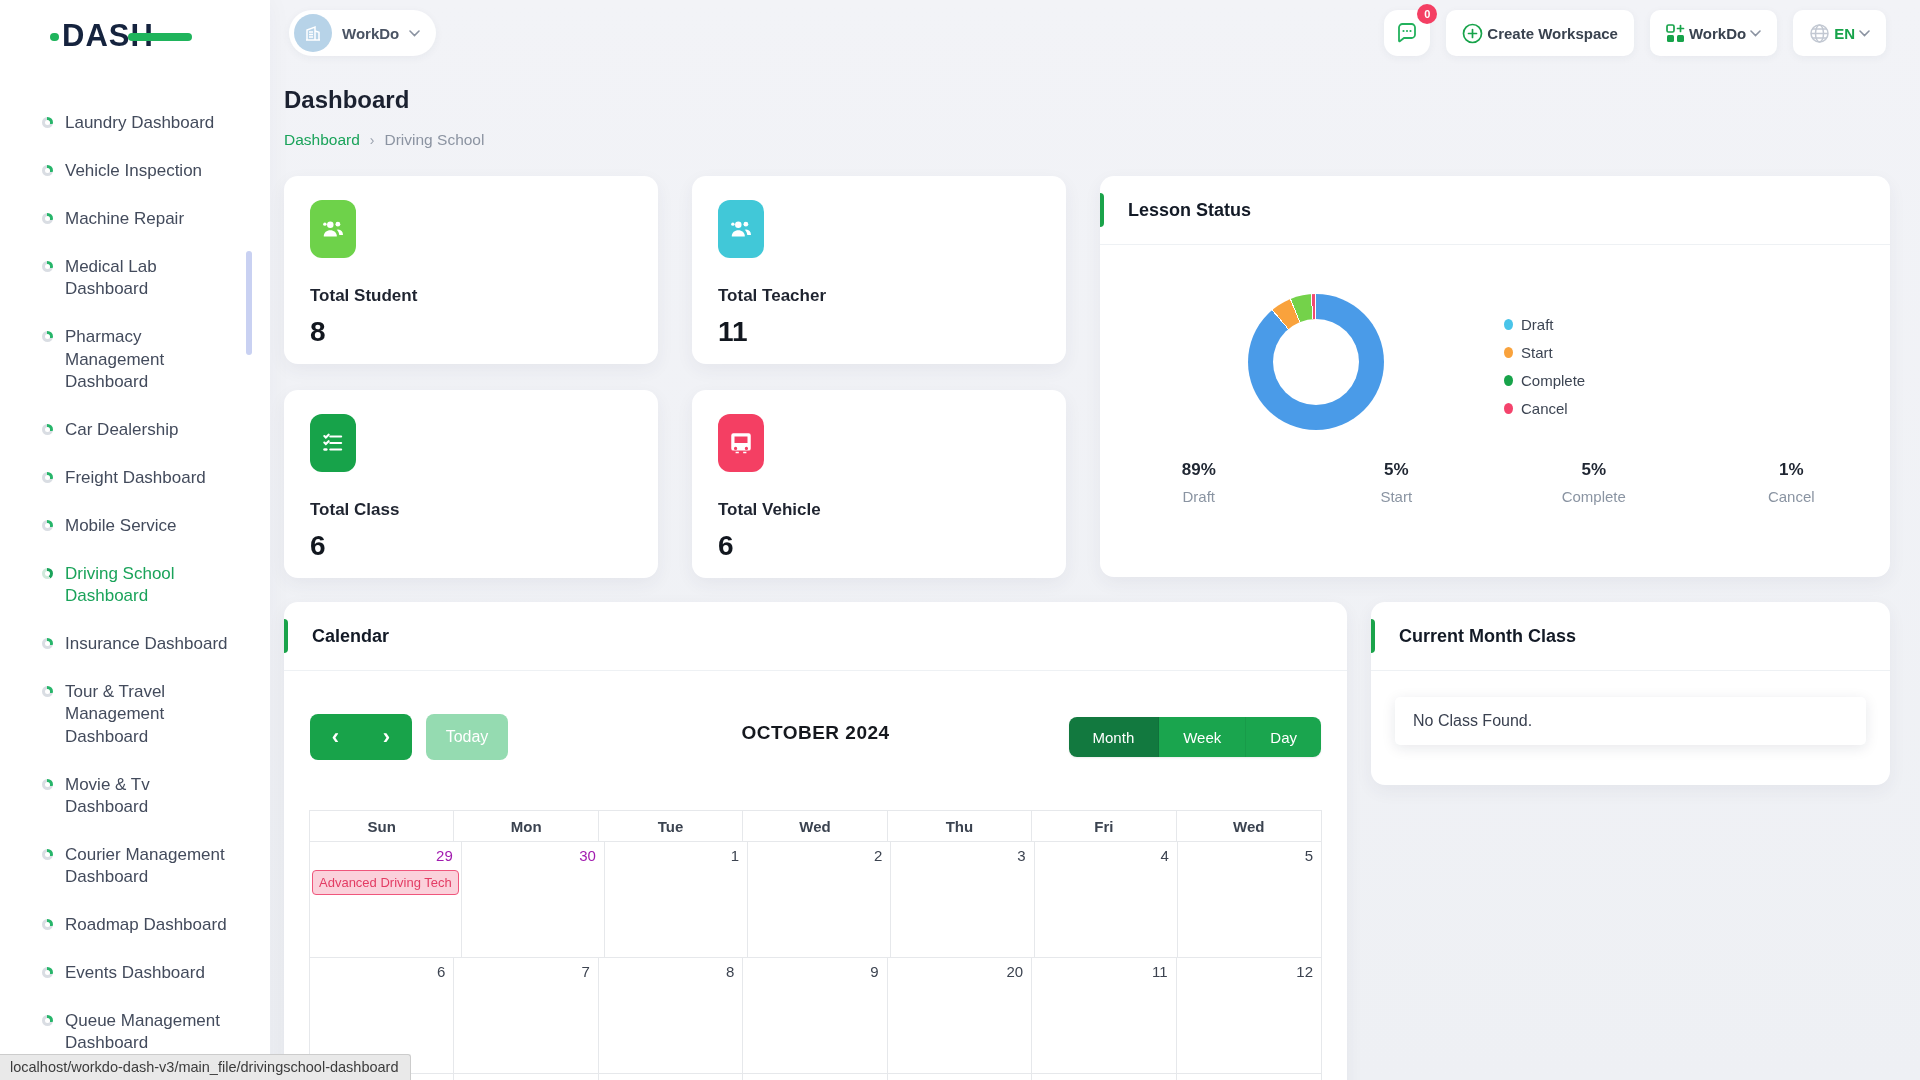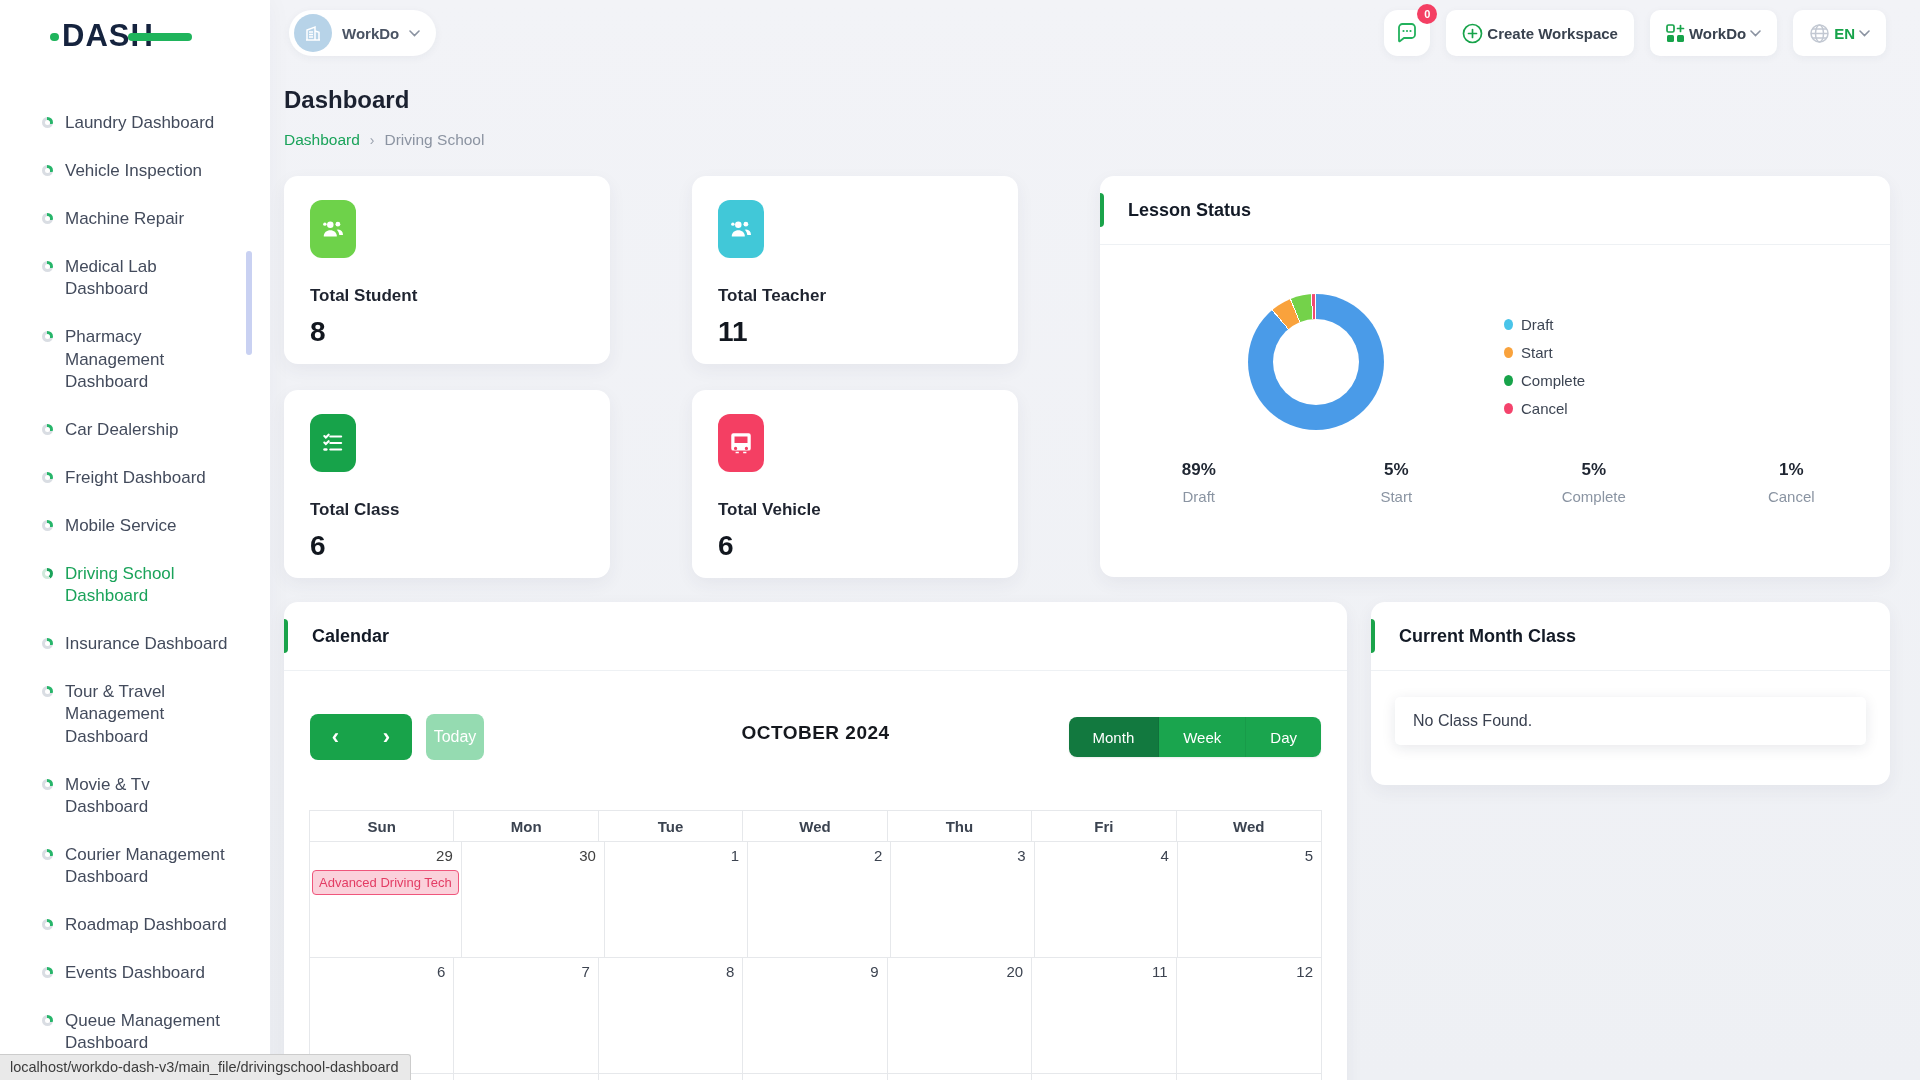--- a/index.html
+++ b/index.html
@@ -38,21 +38,21 @@
   .bc-sep{color:#9aa2ae;font-size:14px;}
   .bc-current{color:#8b93a1;}
 
   
   .card{position:absolute;background:#fff;border-radius:14px;box-shadow:0 6px 18px rgba(46,56,90,.06);}
   .panel-head{position:relative;height:68px;display:flex;align-items:center;padding:0 28px;border-bottom:1px solid #eef1f4;}
   .panel-accent{position:absolute;left:0;top:17px;width:4px;height:34px;background:#1aa34a;border-radius:0 4px 4px 0;}
   .panel-title{font-size:18px;font-weight:700;color:#131a26;}
 
   
-  .stat-card{width:326px;height:188px;padding:24px 26px;box-sizing:border-box;}
+  .stat-card{width:374px;height:188px;padding:24px 26px;box-sizing:border-box;}
   .stat-icon{width:46px;height:58px;border-radius:12px;display:flex;align-items:center;justify-content:center;}
   .stat-label{margin-top:28px;font-size:17px;font-weight:700;color:#1f2430;}
   .stat-value{margin-top:10px;font-size:28px;font-weight:700;color:#12171f;}
   #stat-0{left:284px;top:176px;} #stat-1{left:692px;top:176px;}
   #stat-2{left:284px;top:390px;} #stat-3{left:692px;top:390px;}
 
   
   .lesson{left:1100px;top:176px;width:790px;height:401px;}
   .donut{position:absolute;left:148px;top:118px;width:136px;height:136px;border-radius:50%;}
   .donut-hole{position:absolute;left:25px;top:25px;width:86px;height:86px;border-radius:50%;background:#fff;}
@@ -62,35 +62,35 @@
   .pct-row{position:absolute;left:0;top:284px;width:100%;display:flex;}
   .pct-col{flex:1;text-align:center;}
   .pct-val{font-size:17px;font-weight:700;color:#1f2632;}
   .pct-lbl{margin-top:8px;font-size:15px;color:#8a94a2;}
 
   
   .calendar{left:284px;top:602px;width:1063px;height:610px;}
   .cal-toolbar{position:absolute;left:26px;right:26px;top:112px;height:46px;}
   .nav-btns{position:absolute;left:0;top:0;width:102px;height:46px;background:#18a34a;border-radius:8px;display:flex;cursor:pointer;}
   .nav-btns span{flex:1;display:flex;align-items:center;justify-content:center;color:#fff;font-size:22px;font-weight:700;line-height:1;}
-  .today-btn{position:absolute;left:116px;top:0;width:58px;height:46px;background:#95dbb1;border:none;border-radius:8px;color:#fff;font-size:16px;font-family:inherit;cursor:default;}
+  .today-btn{position:absolute;left:116px;top:0;width:82px;height:46px;background:#95dbb1;border:none;border-radius:8px;color:#fff;font-size:16px;font-family:inherit;cursor:default;}
   .cal-title{position:absolute;left:0;right:0;top:8px;text-align:center;font-size:19px;font-weight:700;letter-spacing:.5px;color:#15181e;}
   .view-group{position:absolute;right:0;top:3px;height:40px;display:flex;border-radius:8px;overflow:hidden;box-shadow:0 1px 2px rgba(0,0,0,.08);}
   .view-btn{height:40px;padding:0 24px;display:flex;align-items:center;background:#1aa54e;color:#fff;font-size:15px;cursor:pointer;border-right:1px solid rgba(0,0,0,.06);}
   .view-btn:last-child{border-right:none;}
   .view-btn.active{background:#12793f;}
   .cal-table{position:absolute;left:25px;right:25px;top:208px;border:1px solid #e6e8eb;border-bottom:none;}
   .cal-hrow{display:grid;grid-template-columns:repeat(7,1fr);}
   .cal-hcell{height:30px;display:flex;align-items:center;justify-content:center;font-size:15px;font-weight:700;color:#3b4350;border-right:1px solid #e6e8eb;border-bottom:1px solid #e6e8eb;}
   .cal-hcell:last-child{border-right:none;}
   .cal-row{display:grid;grid-template-columns:repeat(7,1fr);}
   .cal-cell{height:116px;border-right:1px solid #e6e8eb;border-bottom:1px solid #e6e8eb;box-sizing:border-box;display:flex;flex-direction:column;cursor:pointer;}
   .cal-cell:last-child{border-right:none;}
   .cal-daynum{align-self:flex-end;padding:5px 8px 0 0;font-size:15px;color:#3c4350;}
-  .cal-cell.muted .cal-daynum{color:#404040;}
+  .cal-cell.muted .cal-daynum{color:#a21caf;}
   .cal-event{margin:6px 2px 0 2px;padding:4px 6px;background:#fbd1db;border:1px solid #ef567c;border-radius:4px;color:#e33c64;font-size:13px;white-space:nowrap;overflow:hidden;cursor:pointer;}
 
   
   .cmc{left:1371px;top:602px;width:519px;height:183px;}
   .cmc-body{padding:26px 24px;}
   .cmc-empty{background:#fff;border-radius:5px;box-shadow:0 3px 14px rgba(20,30,60,.10);padding:15px 18px;font-size:16px;color:#3a4150;}
 
   
   .statusbar{position:absolute;left:0;bottom:0;z-index:50;background:#e9e9e9;border:1px solid #cccccc;border-left:none;border-bottom:none;border-radius:0 3px 0 0;padding:4px 12px 5px 10px;font-size:14.5px;color:#3c3c3c;}
 

